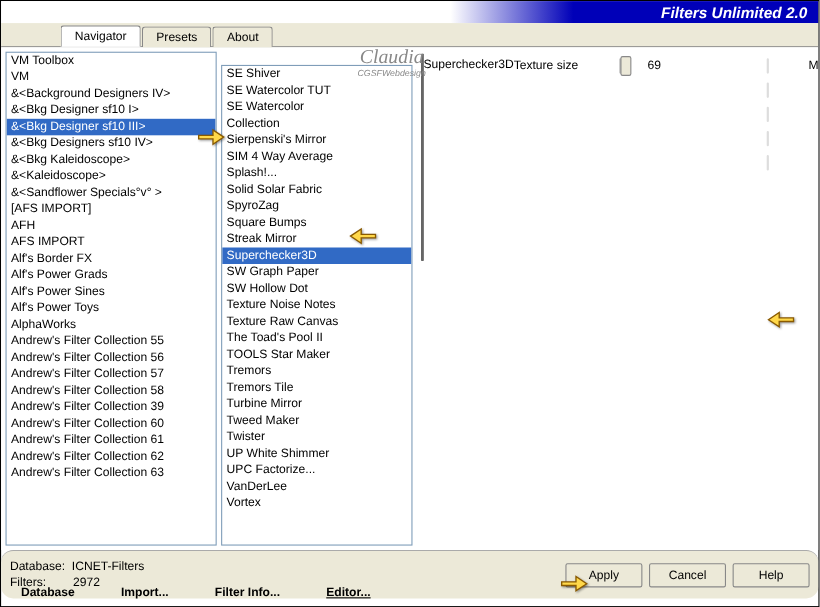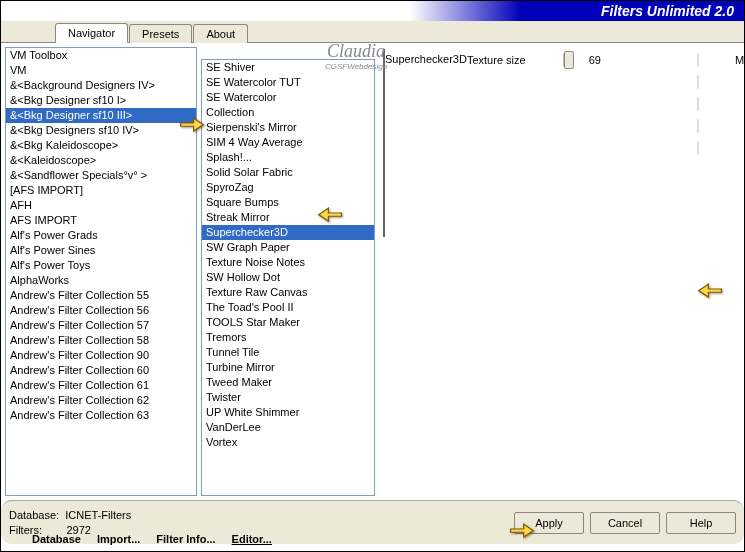--- a/index.html
+++ b/index.html
@@ -161,23 +161,23 @@
     align-items: center;
     height: 44px;
     background: #ece9d8;
     border-radius: 11px;
   }
   .status-left { font-size: 11px; line-height: 15px; }
   .status-right { display: flex; gap: 6px; align-items: center; }
   .bottom-btns {
     position: absolute;
     bottom: 2px;
-    left: 23px;
-    display: flex;
-    gap: 16px;
+    left: 10px;
+    display: flex;
+    gap: 42px;
     width: 380px;
     align-items: flex-end;
   }
   .pointer {
     position: absolute;
     font-size: 20px;
     pointer-events: none;
     z-index: 10;
   }
   .pointer svg { width: 26px; height: 20px; filter: drop-shadow(1px 1px 1px rgba(0,0,0,.4)); }
@@ -211,59 +211,61 @@
       <div class="list-item">&amp;&lt;Background Designers IV&gt;</div>
       <div class="list-item">&amp;&lt;Bkg Designer sf10 I&gt;</div>
       <div class="list-item sel">&amp;&lt;Bkg Designer sf10 III&gt;</div>
       <div class="list-item">&amp;&lt;Bkg Designers sf10 IV&gt;</div>
       <div class="list-item">&amp;&lt;Bkg Kaleidoscope&gt;</div>
       <div class="list-item">&amp;&lt;Kaleidoscope&gt;</div>
       <div class="list-item">&amp;&lt;Sandflower Specials°v° &gt;</div>
       <div class="list-item">[AFS IMPORT]</div>
       <div class="list-item">AFH</div>
       <div class="list-item">AFS IMPORT</div>
+      <div class="list-item">Alf's Border FX</div>
       <div class="list-item">Alf's Power Grads</div>
       <div class="list-item">Alf's Power Sines</div>
       <div class="list-item">Alf's Power Toys</div>
       <div class="list-item">AlphaWorks</div>
       <div class="list-item">Andrew's Filter Collection 55</div>
       <div class="list-item">Andrew's Filter Collection 56</div>
       <div class="list-item">Andrew's Filter Collection 57</div>
       <div class="list-item">Andrew's Filter Collection 58</div>
-      <div class="list-item">Andrew's Filter Collection 90</div>
+      <div class="list-item">Andrew's Filter Collection 39</div>
       <div class="list-item">Andrew's Filter Collection 60</div>
       <div class="list-item">Andrew's Filter Collection 61</div>
       <div class="list-item">Andrew's Filter Collection 62</div>
       <div class="list-item">Andrew's Filter Collection 63</div>
     </div>
   <div class="list list-col2" id="col2">
       <div class="list-item">SE Shiver</div>
       <div class="list-item">SE Watercolor TUT</div>
       <div class="list-item">SE Watercolor</div>
       <div class="list-item">Collection</div>
       <div class="list-item">Sierpenski's Mirror</div>
       <div class="list-item">SIM 4 Way Average</div>
       <div class="list-item">Splash!...</div>
       <div class="list-item">Solid Solar Fabric</div>
       <div class="list-item">SpyroZag</div>
       <div class="list-item">Square Bumps</div>
       <div class="list-item">Streak Mirror</div>
       <div class="list-item sel">Superchecker3D</div>
       <div class="list-item">SW Graph Paper</div>
+      <div class="list-item">SW Hollow Dot</div>
       <div class="list-item">Texture Noise Notes</div>
-      <div class="list-item">SW Hollow Dot</div>
       <div class="list-item">Texture Raw Canvas</div>
       <div class="list-item">The Toad's Pool II</div>
       <div class="list-item">TOOLS Star Maker</div>
       <div class="list-item">Tremors</div>
-      <div class="list-item">Tunnel Tile</div>
+      <div class="list-item">Tremors Tile</div>
       <div class="list-item">Turbine Mirror</div>
       <div class="list-item">Tweed Maker</div>
       <div class="list-item">Twister</div>
       <div class="list-item">UP White Shimmer</div>
+      <div class="list-item">UPC Factorize...</div>
       <div class="list-item">VanDerLee</div>
       <div class="list-item">Vortex</div>
     </div>
   <div class="right">
     <div class="preview">
       <svg viewBox="0 0 340 190" preserveAspectRatio="none">
         <defs>
           <radialGradient id="g1" cx="70%" cy="45%" r="60%">
             <stop offset="0%" stop-color="#fff"></stop>
               <stop offset="40%" stop-color="#aaa"></stop>

